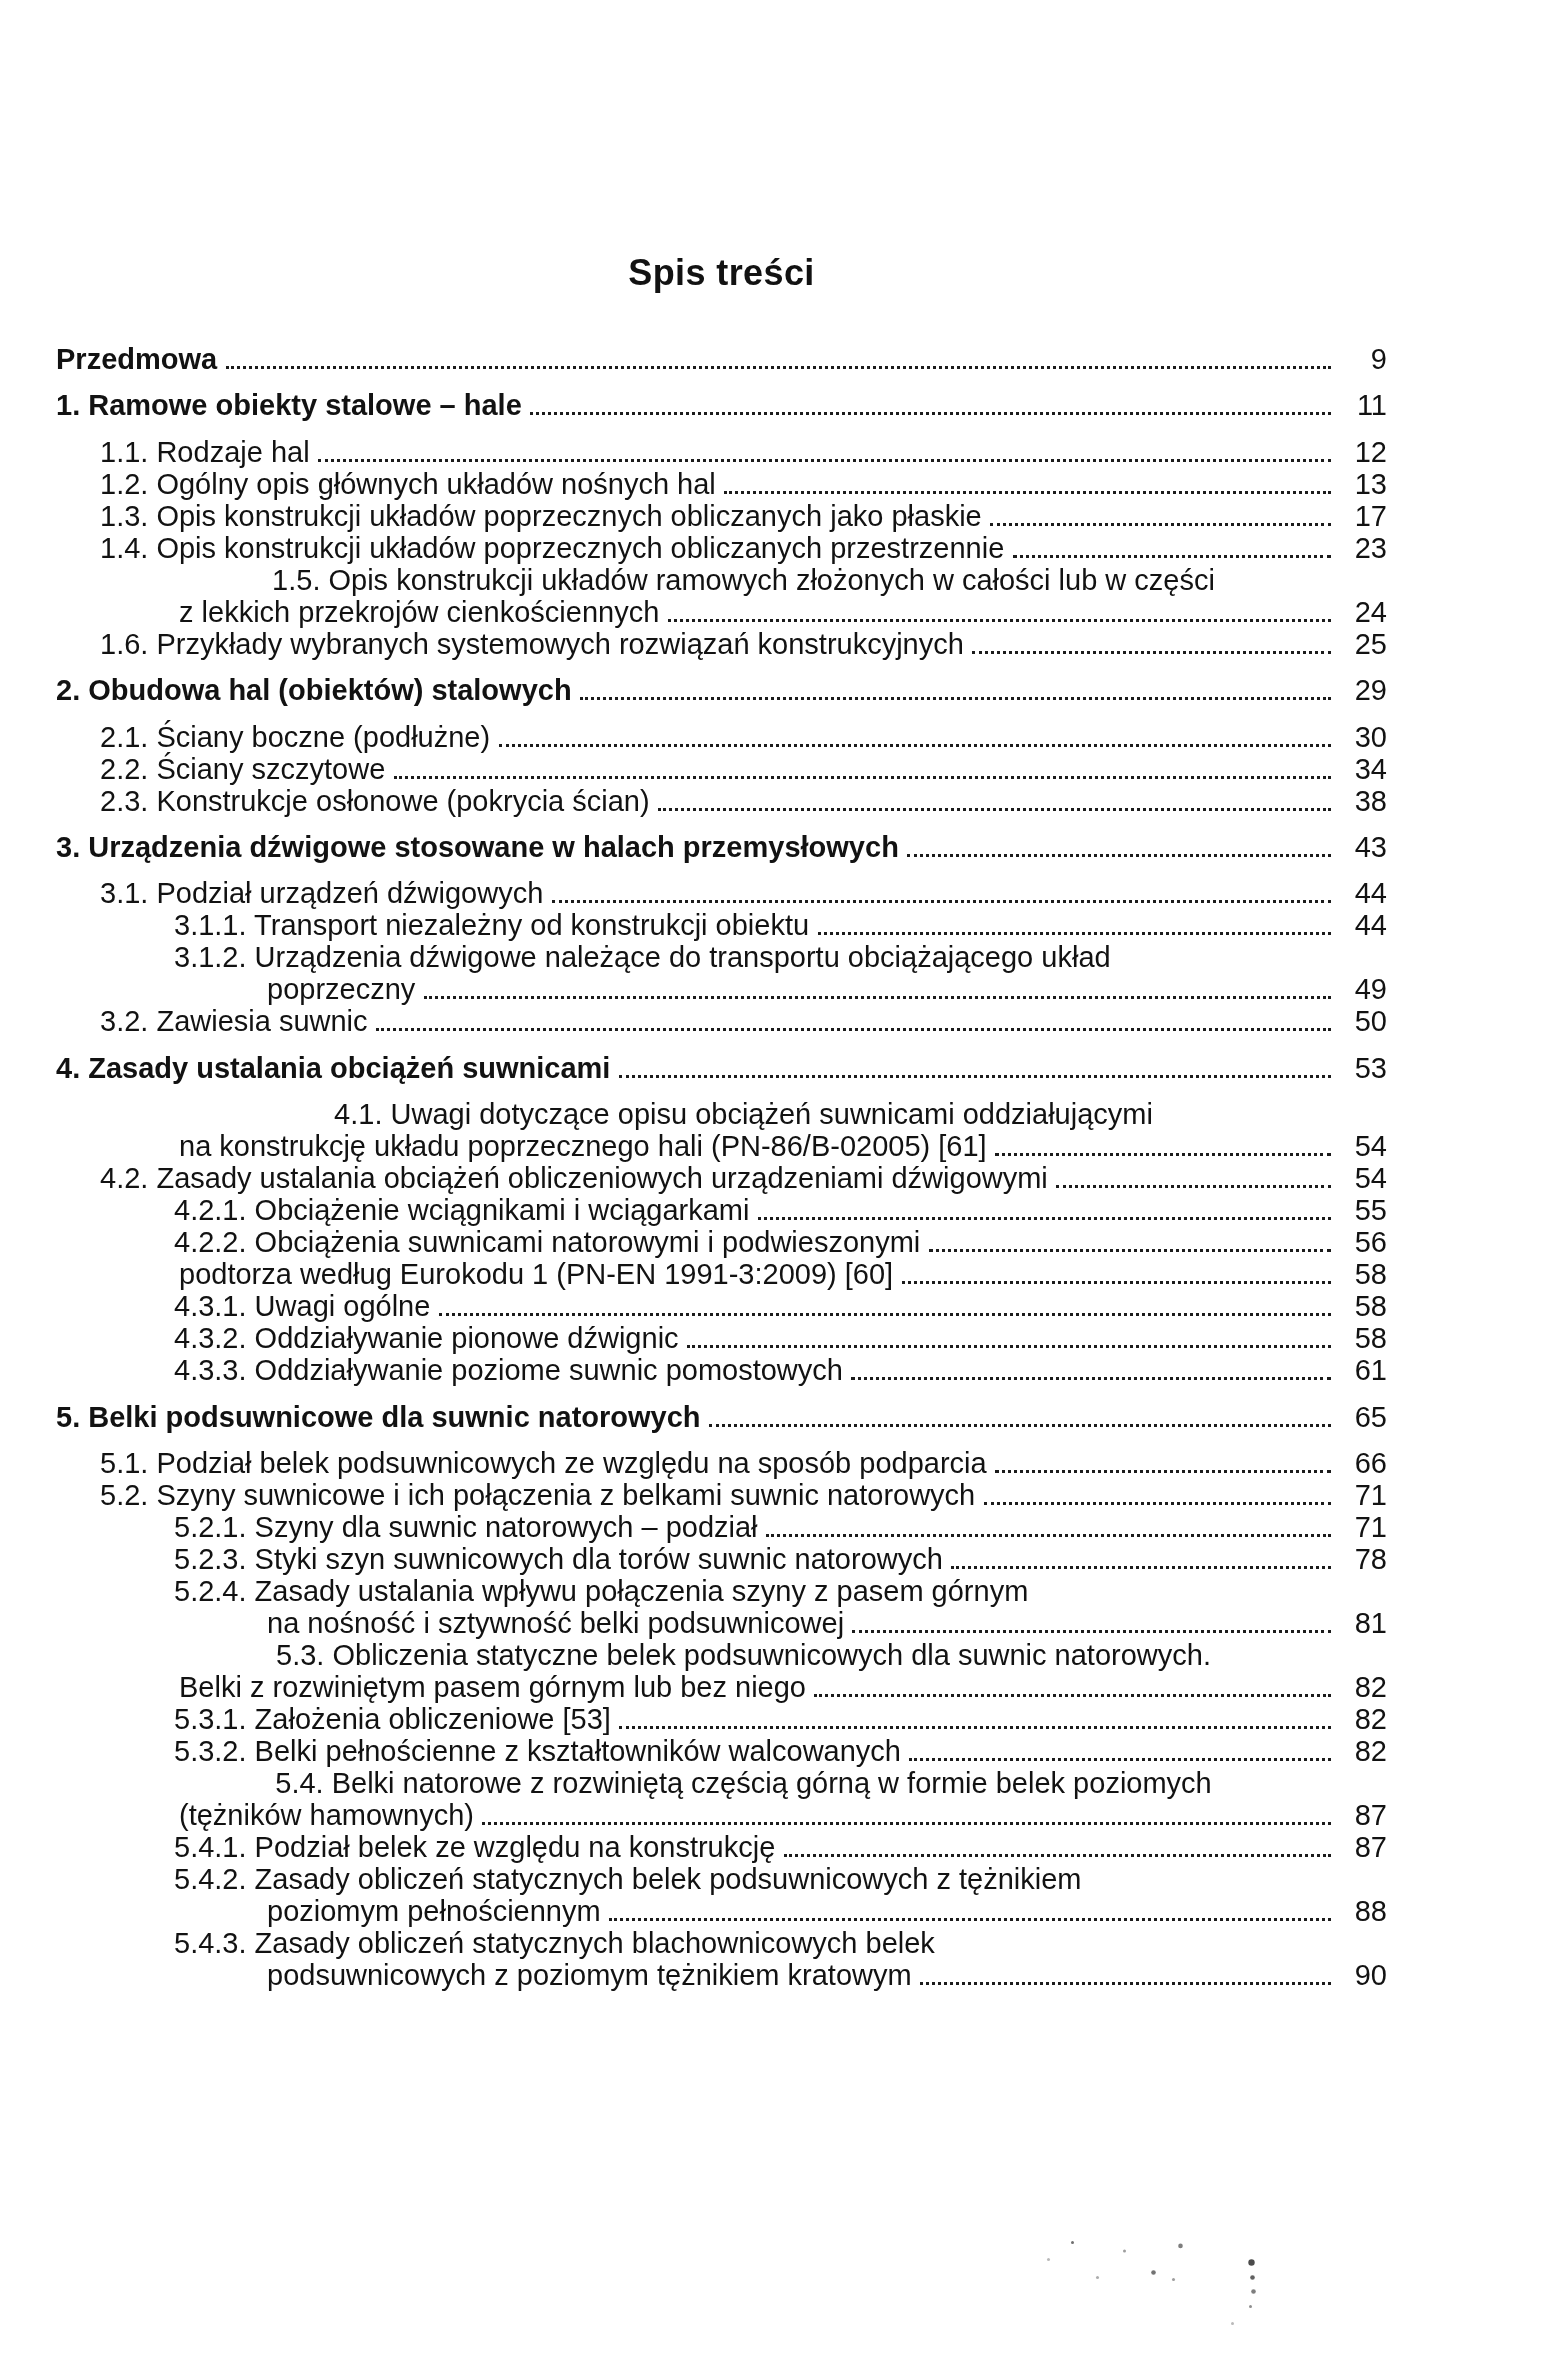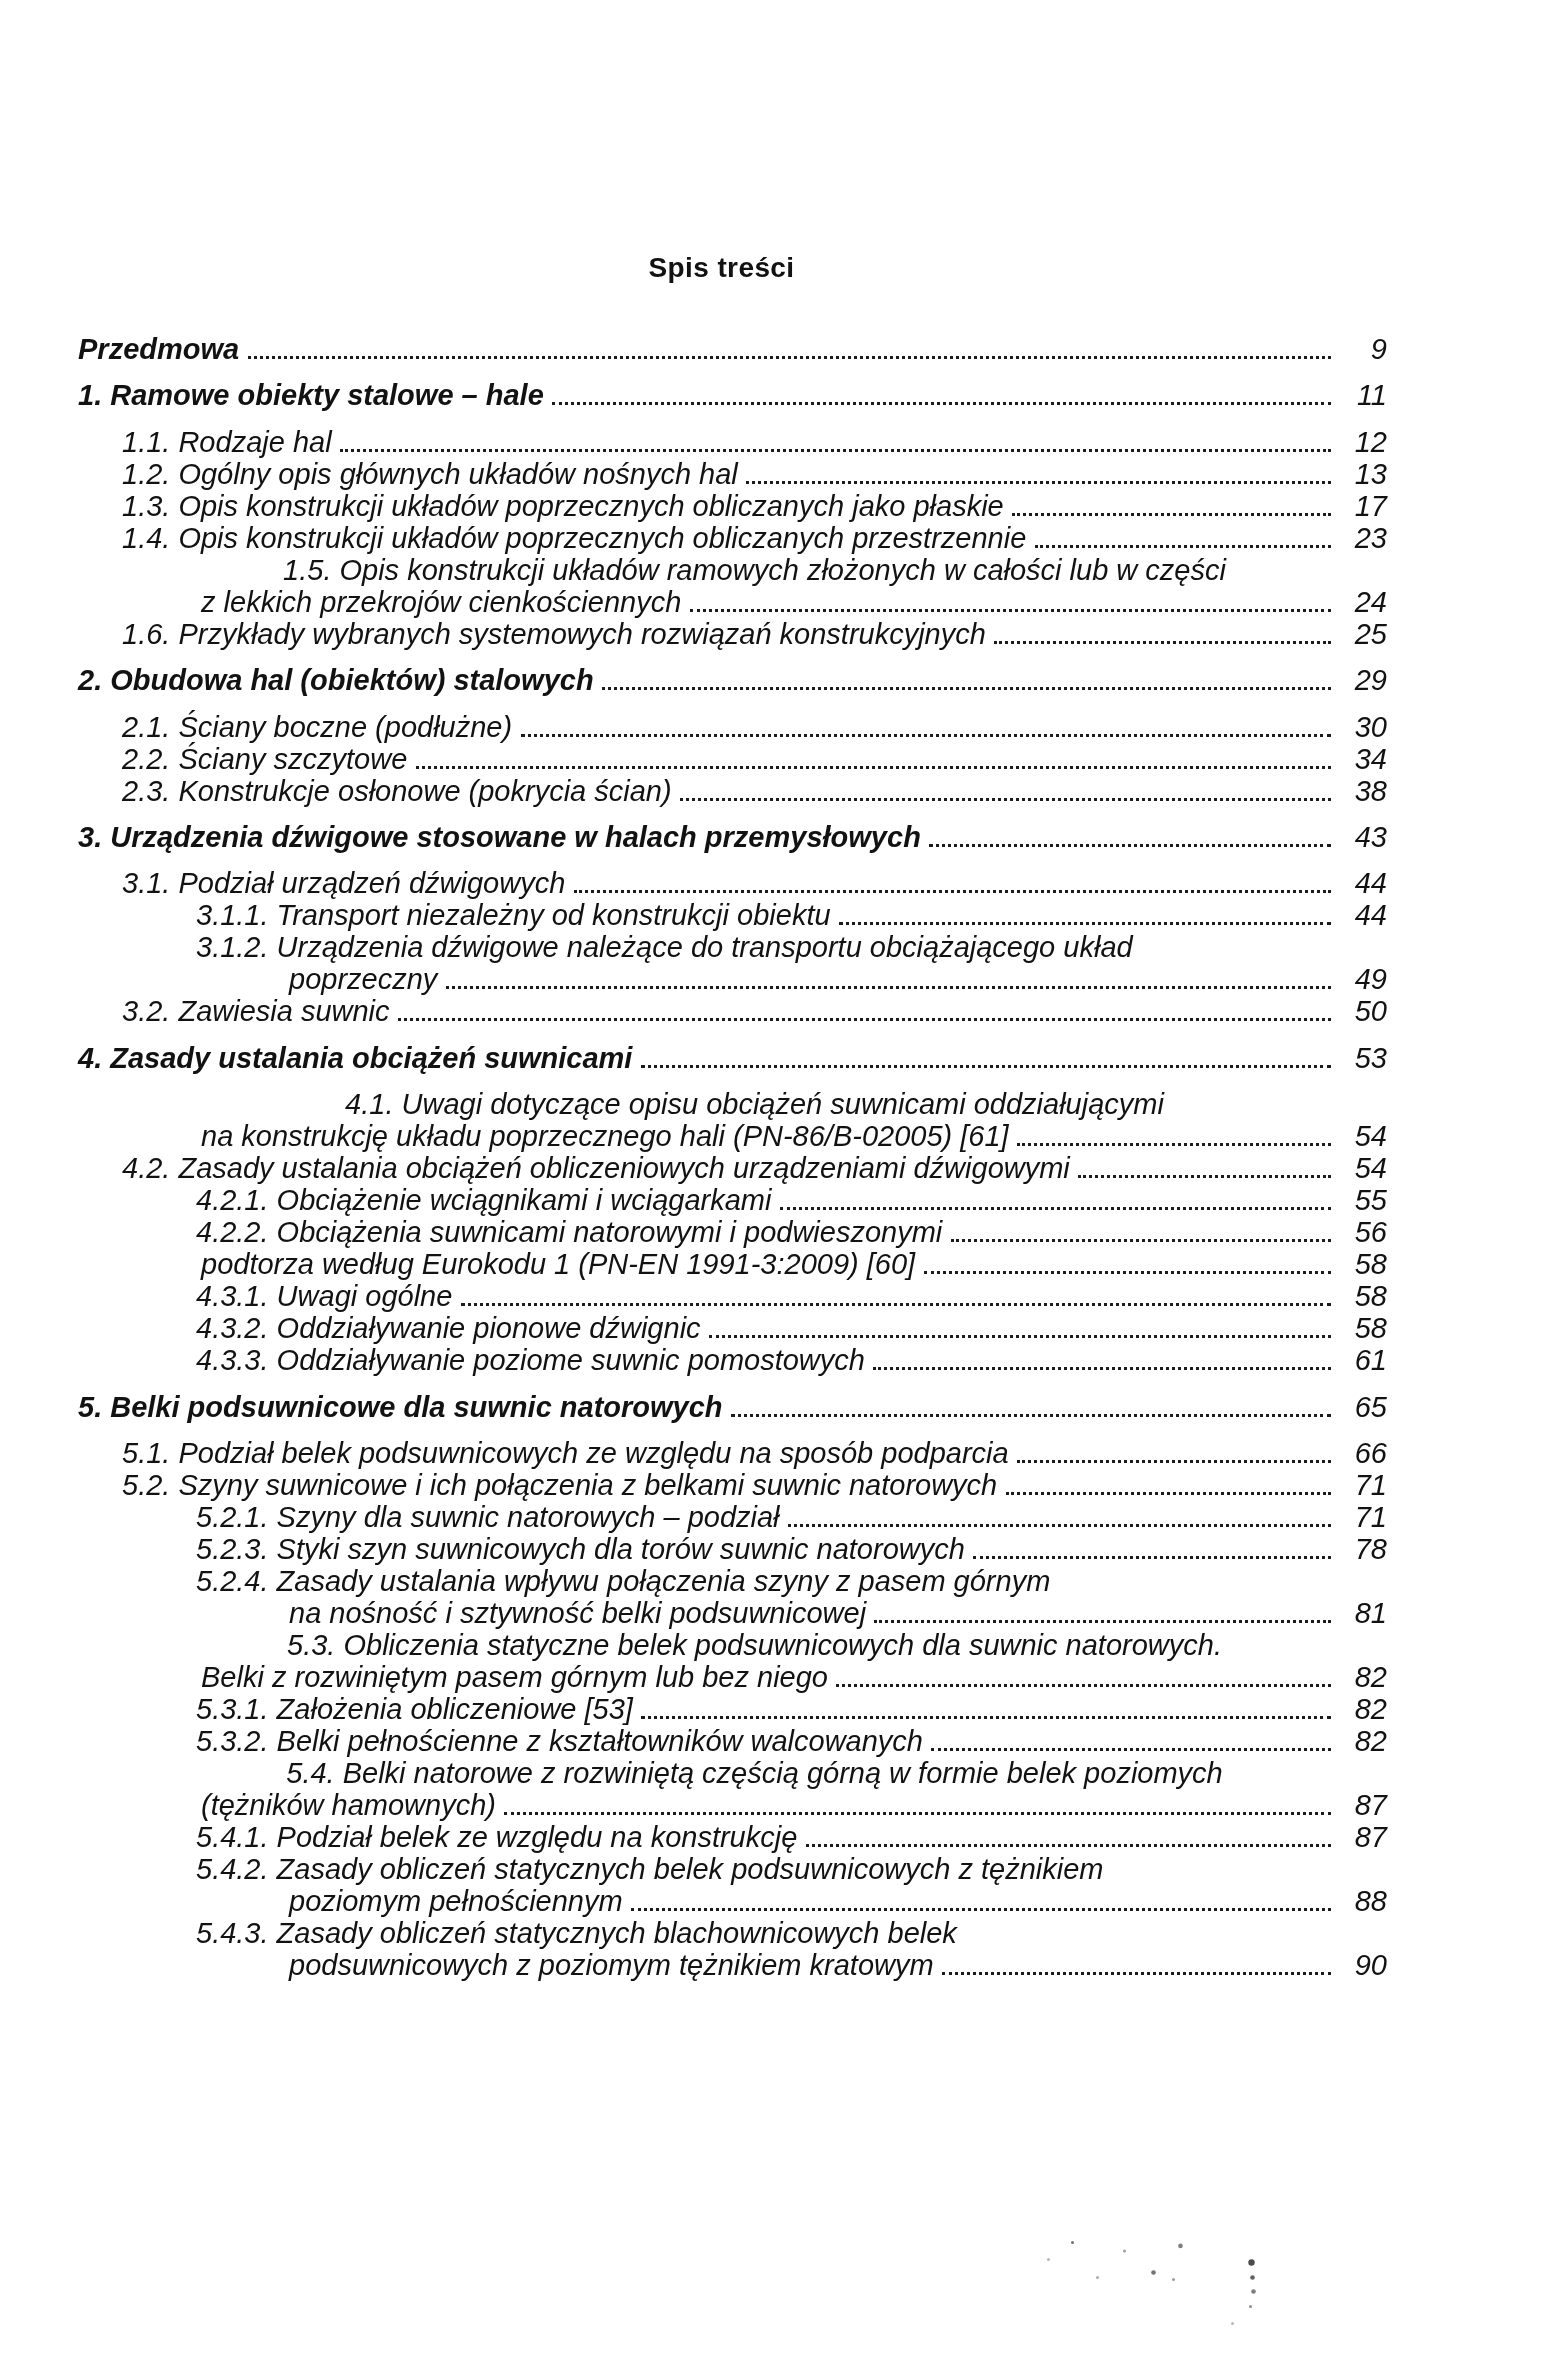--- a/index.html
+++ b/index.html
@@ -16,30 +16,29 @@
     padding-top: 252px;
     font-family: "Liberation Sans", "DejaVu Sans", sans-serif;
     color: #121212;
     overflow: hidden;
   }
   .doc-title {
     width: fit-content;
     margin: 0 auto 49px auto;
     position: relative;
     left: -59px;
-    font-size: 28px;
+    font-size: 36px;
     font-weight: 700;
     letter-spacing: 0.4px;
   }
   .toc {
-    margin-left: 78px;
+    margin-left: 56px;
     margin-right: 174px;
     font-size: 29px;
     line-height: 32px;
-    font-style: italic;
   }
   .row {
     display: flex;
   }
   .row .text {
     white-space: pre;
   }
   .row.chapter {
     font-weight: 700;
     margin-top: 14.4px;

